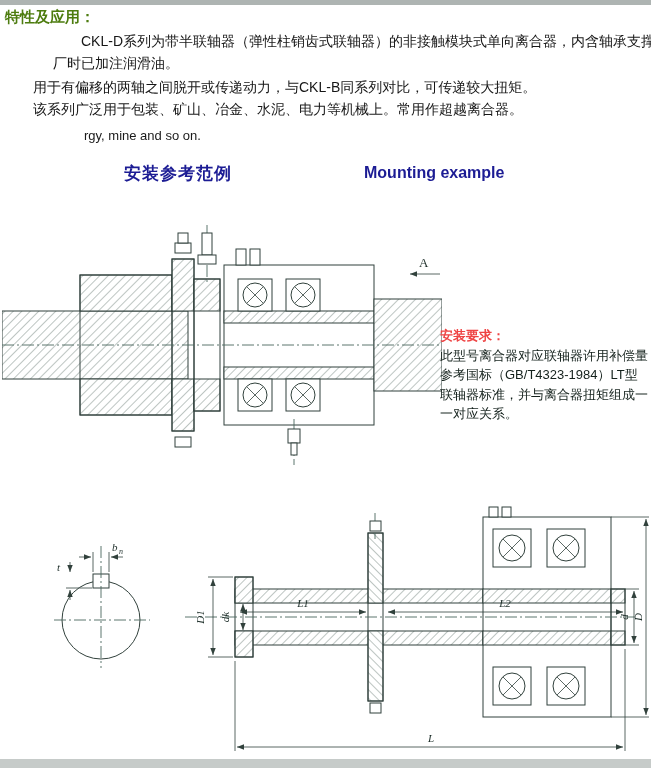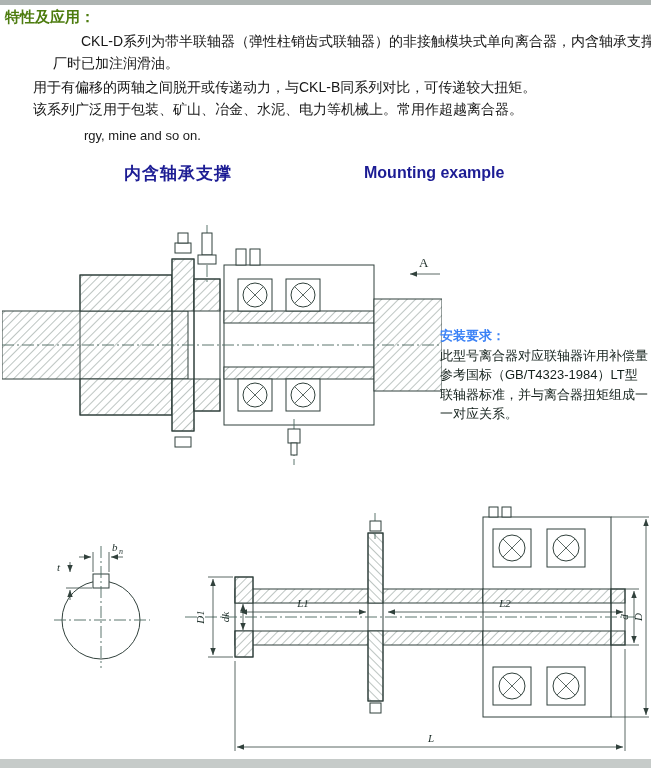--- a/index.html
+++ b/index.html
@@ -6,41 +6,41 @@
   html,body { width:651px; height:768px; }
   body { position:relative; background:#ffffff; font-family:"Liberation Sans",sans-serif; overflow:hidden; }
   .abs { position:absolute; }
   .edge { background:#aeb4b2; }
   .h-bold { font-weight:bold; font-size:15px; color:#4d7c0f; }
   .body-text { font-size:14px; color:#161616; line-height:22px; }
   .indent { text-indent:2em; }
   .en-line { font-size:13px; color:#1a1a1a; }
   .sec-title { font-weight:bold; color:#1c1c94; }
   .note { width:208px; font-size:13px; color:#14211c; line-height:19.5px; }
-  .note .nt { font-weight:bold; color:#3b82f6; }
+  .note .nt { font-weight:bold; color:#ef4444; }
   svg text { font-family:"Liberation Serif",serif; }
   .ln  { stroke:#31413c; stroke-width:1; }
   .lnn { stroke:#31413c; stroke-width:1; fill:none; }
   .dim { stroke:#31413c; stroke-width:0.8; fill:none; }
   .cl, .clx { stroke:#4a665e; stroke-width:0.9; fill:none; stroke-dasharray:12 3 2 3; }
   .lbl { font-size:11px; font-style:italic; fill:#1d2e29; }
 </style>
 </head>
 <body>
 
 <div class="abs edge" style="left:0;top:0;width:651px;height:5px;"></div>
 <div class="abs edge" style="left:0;top:759px;width:651px;height:9px;background:#c6cbc9;"></div>
 
 <div class="abs h-bold" style="left:5px;top:8px;">特性及应用：</div>
 <div class="abs body-text indent" style="left:10px;top:30px;width:642px;margin-left:43px;">CKL-D系列为带半联轴器（弹性柱销齿式联轴器）的非接触模块式单向离合器，内含轴承支撑。出厂时已加注润滑油。</div>
 <div class="abs body-text indent" style="left:5px;top:76px;width:642px;">用于有偏移的两轴之间脱开或传递动力，与CKL-B同系列对比，可传递较大扭矩。</div>
 <div class="abs body-text indent" style="left:5px;top:98px;width:642px;">该系列广泛用于包装、矿山、冶金、水泥、电力等机械上。常用作超越离合器。</div>
 <div class="abs en-line" style="left:84px;top:128px;">rgy, mine and so on.</div>
 
-<div class="abs sec-title" style="left:124px;top:162px;font-size:17px;letter-spacing:1px;">内含轴承支撑</div>
+<div class="abs sec-title" style="left:124px;top:162px;font-size:17px;letter-spacing:1px;">安装参考范例</div>
 <div class="abs sec-title" style="left:364px;top:164px;font-size:16px;">Mounting example</div>
 
 <svg class="abs" style="left:2px;top:203px;" width="440" height="272" viewBox="0 0 440 272">
   <defs>
     <pattern id="h1" patternUnits="userSpaceOnUse" width="6" height="6" patternTransform="rotate(45)">
       <rect width="6" height="6" fill="#ffffff"></rect>
       <line x1="0" y1="0" x2="0" y2="6" stroke="#5a6e66" stroke-width="0.8"></line>
     </pattern>
     <marker id="ar1" markerWidth="10" markerHeight="8" refX="9" refY="3.5" orient="auto">
         <path d="M0,0 L9,3.5 L0,7 Z" fill="#31413c"></path>

